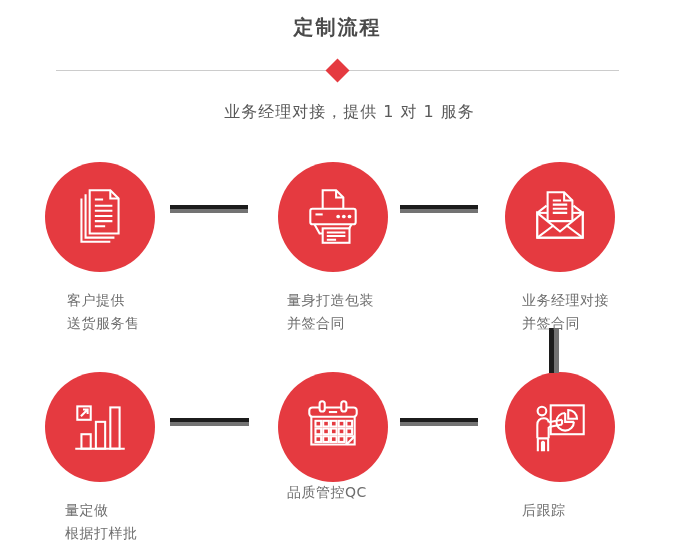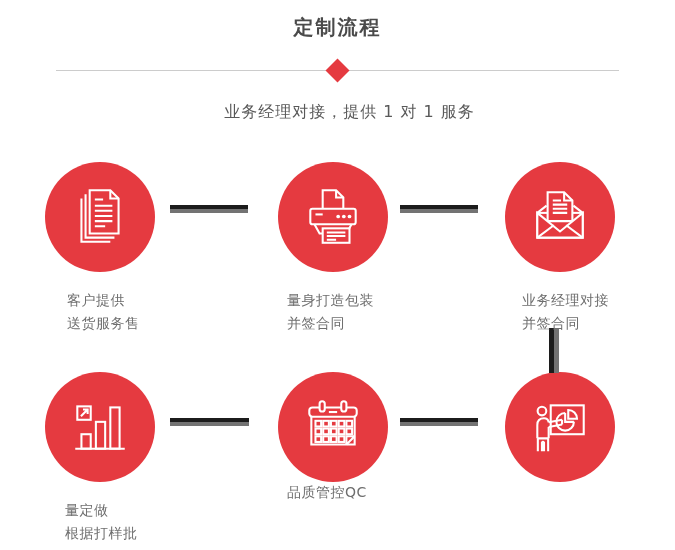--- a/index.html
+++ b/index.html
@@ -170,15 +170,16 @@
     <span class="lbl-line">并签合同</span>
   </div>
   <div class="step-label lb3">
     <span class="lbl-line">量定做</span>
     <span class="lbl-line">根据打样批</span>
   </div>
   <div class="step-label lb4">
     <span class="lbl-line">品质管控QC</span>
   </div>
   <div class="step-label lb5">
+    <span class="lbl-line">后跟踪</span>
   </div>
 
 </div>
 
 </body></html>

